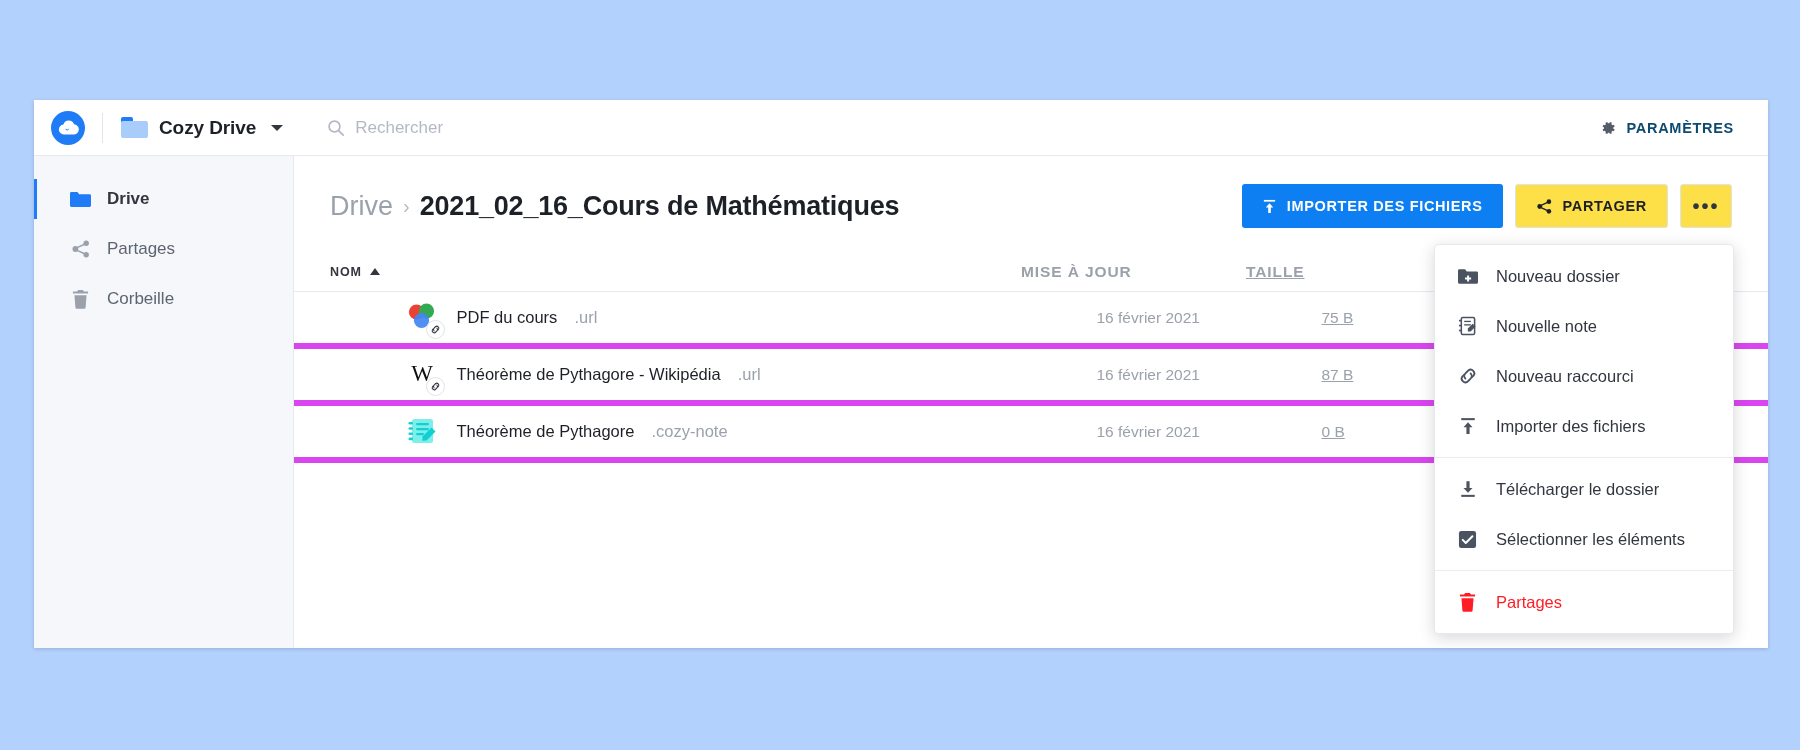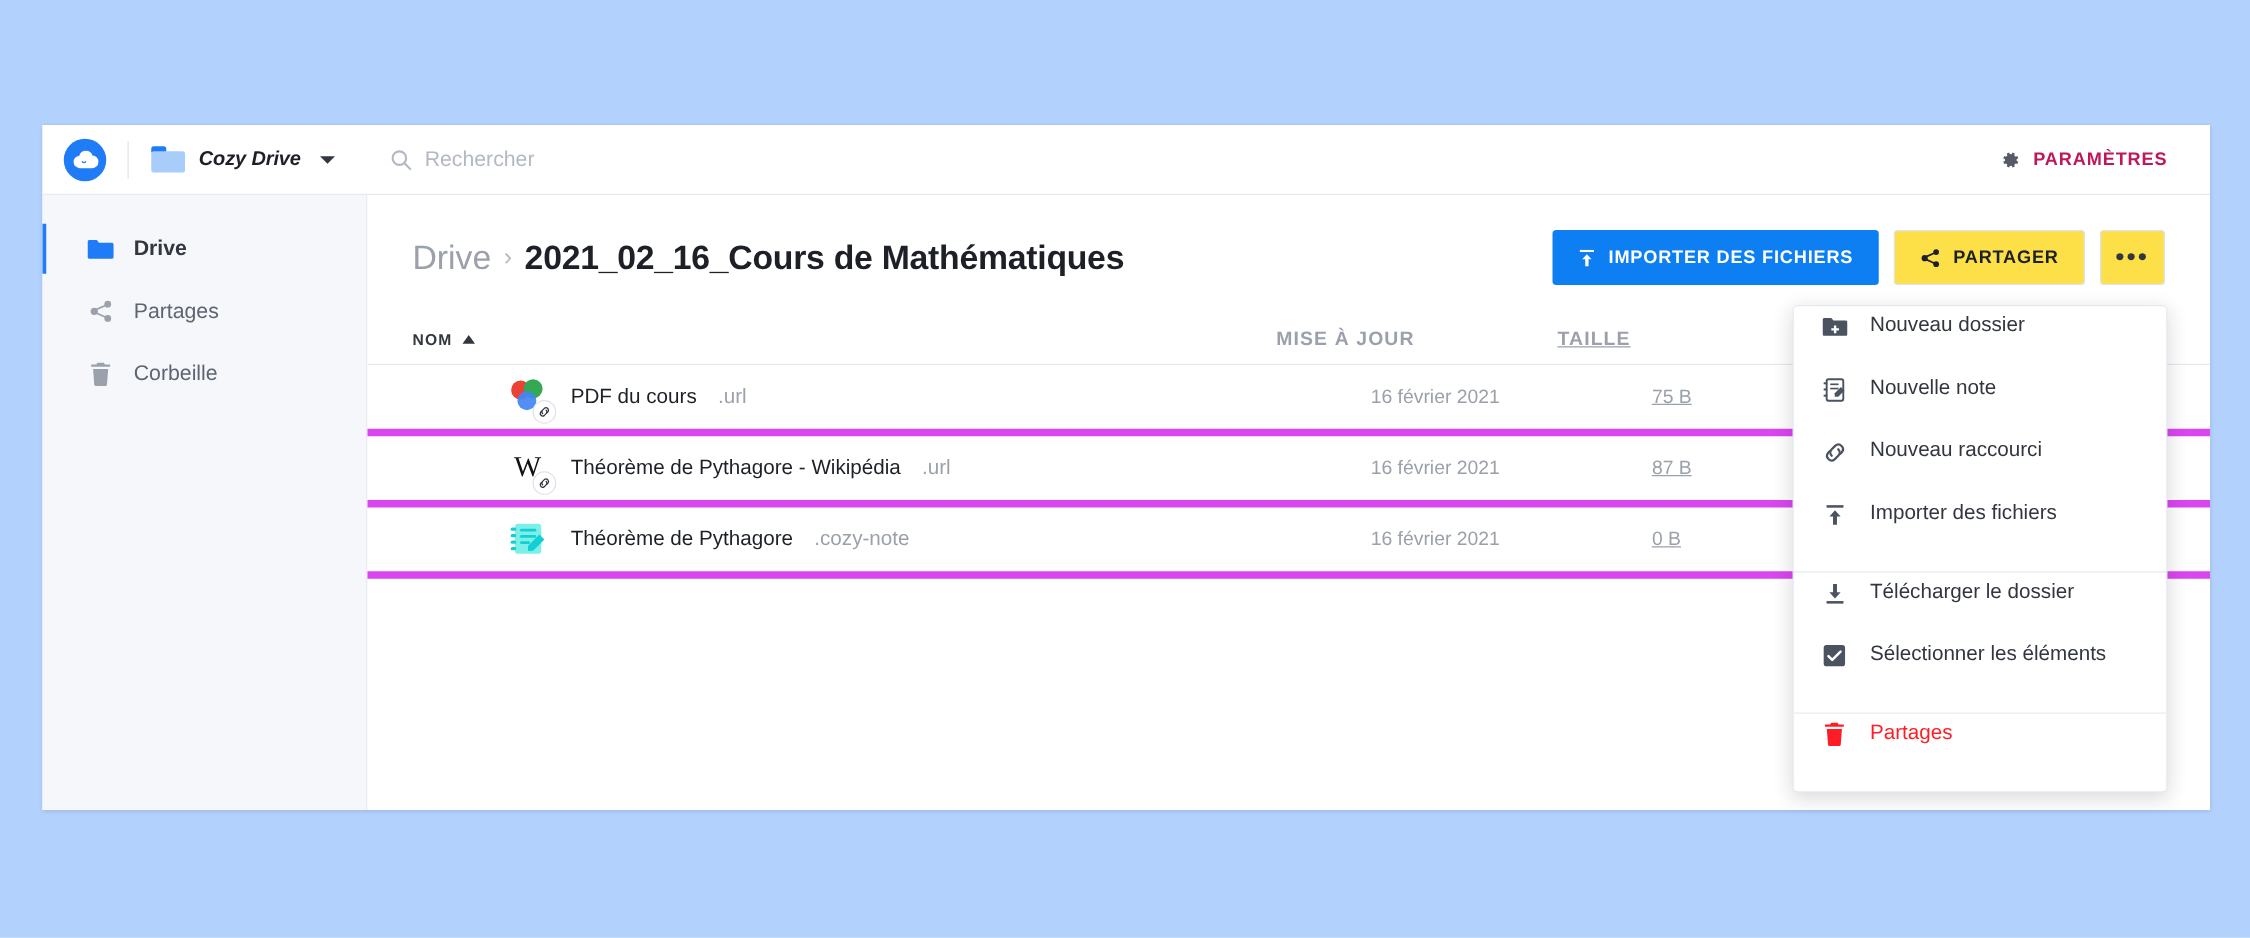--- a/index.html
+++ b/index.html
@@ -30,28 +30,28 @@
   .logo-wrap { width: 68px; display:flex; align-items:center; justify-content:center; }
   .logo { width: 34px; height: 34px; border-radius: 50%; background:#1f7bf6;
           display:flex; align-items:center; justify-content:center; }
   .divider-v { width:1px; height:30px; background:#e2e5ea; }
   .app-block { display:flex; align-items:center; gap:11px; padding-left: 18px; }
   .folder-ico { width:27px; height:21px; position:relative; }
   .folder-ico .tab { position:absolute; left:0; top:0; width:12px; height:5px;
                      background:#1f7bf6; border-radius:2px 2px 0 0; }
   .folder-ico .body { position:absolute; left:0; top:4px; width:27px; height:17px;
                       background:#a8cdfb; border-radius:2px; }
-  .app-name { font-size: 16px; font-weight: 700; color:#1d2127; letter-spacing:-0.1px;font-style:italic; }
+  .app-name { font-size: 19px; font-weight: 700; color:#1d2127; letter-spacing:-0.1px; }
   .chev { width:0;height:0;border-left:6px solid transparent;border-right:6px solid transparent;
           border-top:6px solid #32363f; margin-left:4px; }
   .search { display:flex; align-items:center; gap:10px; margin-left:44px; }
   .search-text { font-size:17px; color:#b3b9c4; }
   .spacer { flex:1; }
   .settings { display:flex; align-items:center; gap:10px; margin-right:34px; }
-  .settings-text { font-size:14.5px; letter-spacing:0.7px; color:#be185d; font-weight:600; }
+  .settings-text { font-size:14.5px; letter-spacing:0.7px; color:#0c4a6e; font-weight:600; }
 
   
   .body-row { display:flex; flex:1; min-height:0; position:relative; }
 
   .sidebar {
     width: 260px; min-width:260px; background:#f5f7fa;
     border-right:1px solid #e6e9ef; padding-top:18px;
   }
   .nav-item {
     height:50px; display:flex; align-items:center; gap:16px;
@@ -104,21 +104,21 @@
     background:#fff; border:1px solid #e0e3e8; display:flex; align-items:center; justify-content:center;
   }
 
   
   .menu {
     position:absolute; right:34px; top:144px; width:300px;
     background:#fff; border:1px solid #e6e9ef; border-radius:4px;
     box-shadow:0 4px 16px rgba(20,25,35,0.17); padding:6px 0; z-index:30;
   }
   .menu-item {
-    height:50px; display:flex; align-items:flex-start; gap:18px; padding:0 22px;
+    height:50px; display:flex; align-items:center; gap:18px; padding:0 22px;
     font-size:16.5px; color:#32363f; cursor:pointer;
   }
   .menu-item.danger { color:#ff1d25; }
   .menu-sep { height:1px; background:#e9ecf1; margin:6px 0; }
   .mico { width:21px; height:21px; display:flex; align-items:center; justify-content:center; flex:none; }
 </style>
 </head>
 <body>
 
 <div class="window">

